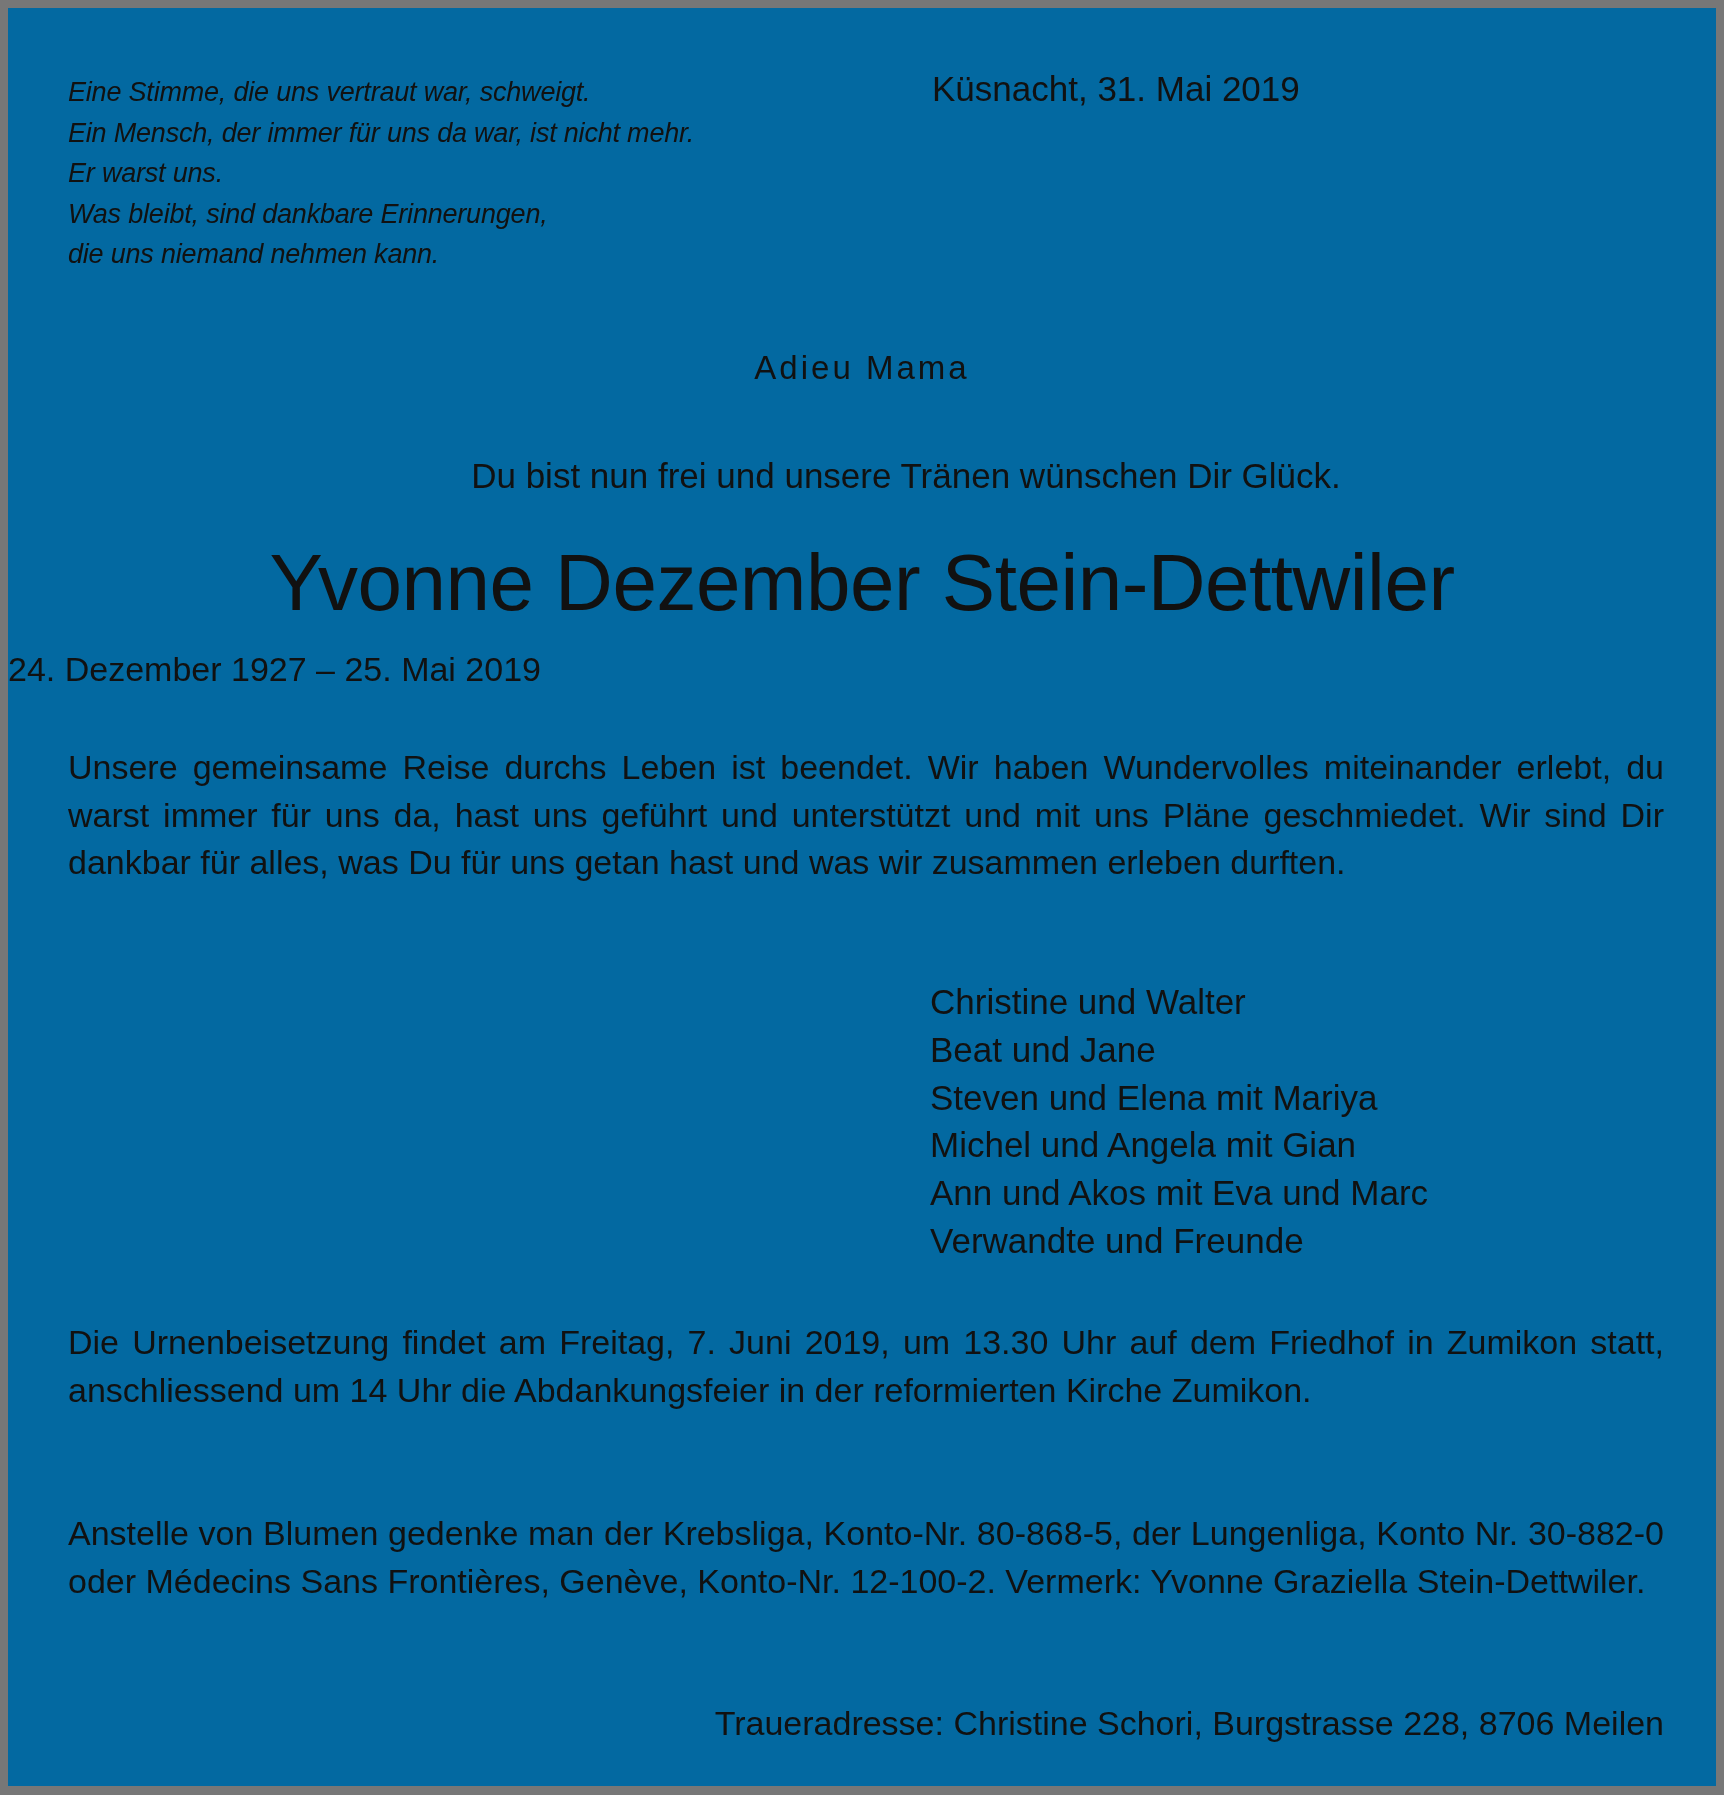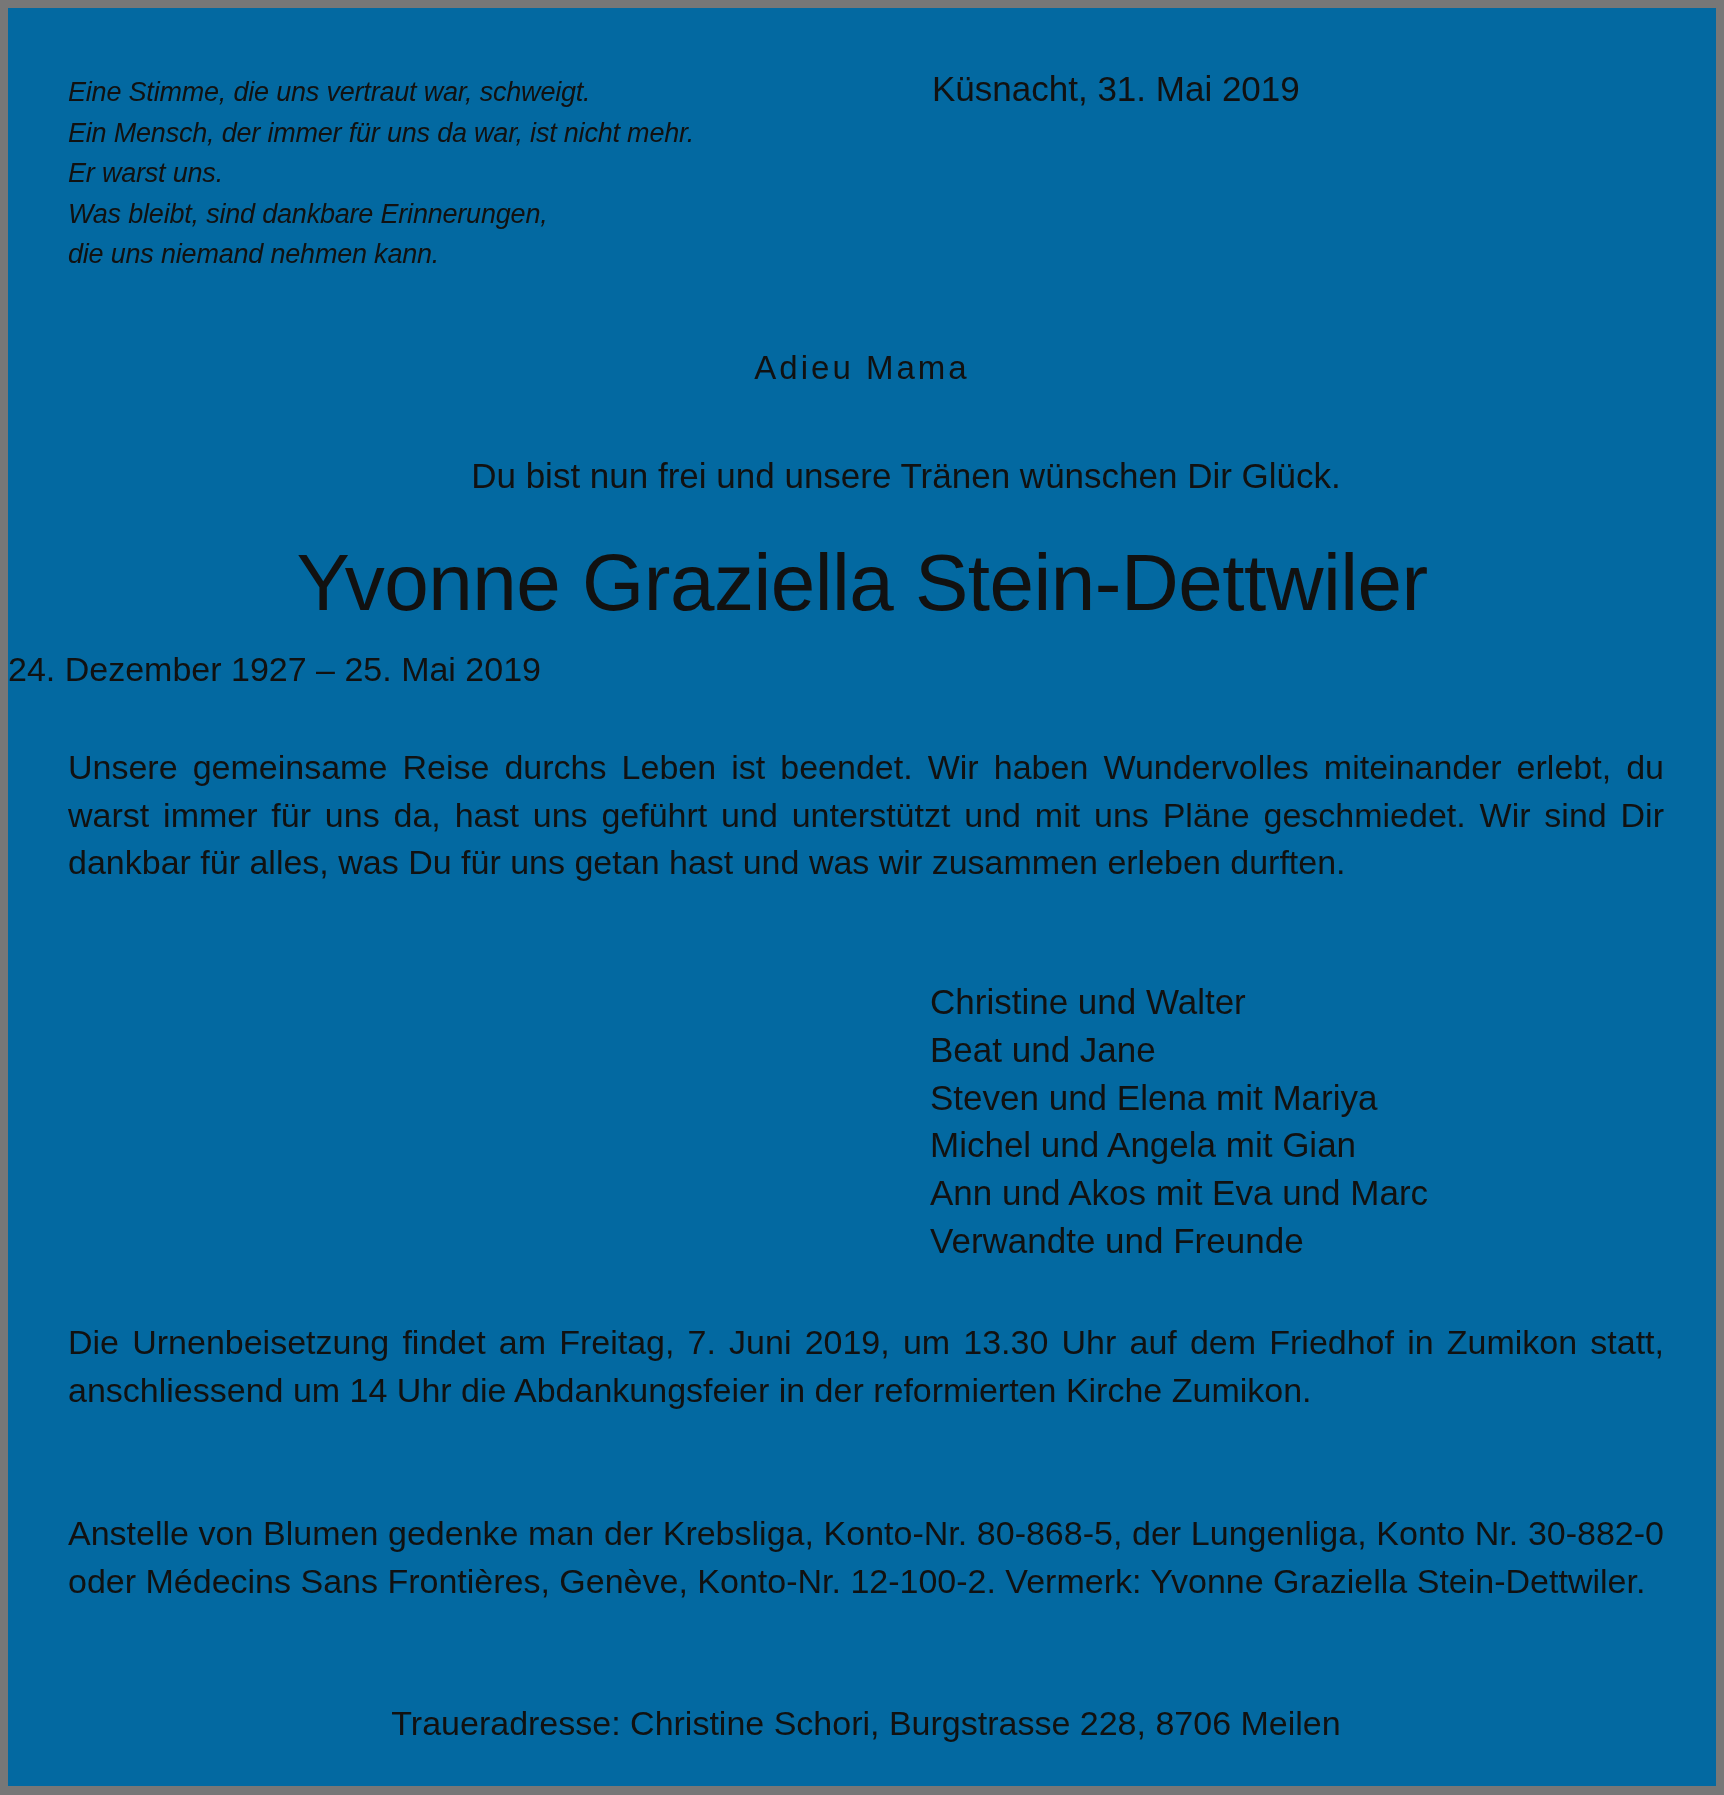--- a/index.html
+++ b/index.html
@@ -64,21 +64,21 @@
     }
     .para {
       left: 60px; width: 1596px;
       font-size: 34px;
       line-height: 47.5px;
       text-align: justify;
     }
     .para-tribute { top: 736px; }
     .para-ceremony { top: 1311px; }
     .para-donation { top: 1502px; }
-    .para-address { top: 1692px; text-align: center; white-space: nowrap; }
+    .para-address { top: 1692px; text-align: right; white-space: nowrap; }
     .mourners {
       left: 922px; top: 970px;
       font-size: 35px;
       line-height: 47.8px;
     }
     .mourners div { white-space: nowrap; }
   </style>
 </head>
 <body>
 
@@ -91,21 +91,21 @@
     <div>Was bleibt, sind dankbare Erinnerungen,</div>
     <div>die uns niemand nehmen kann.</div>
   </div>
 
   <div class="abs place-date">Küsnacht, 31. Mai 2019</div>
 
   <div class="abs farewell">Adieu Mama</div>
 
   <div class="abs motto">Du bist nun frei und unsere Tränen wünschen Dir Glück.</div>
 
-  <div class="abs name">Yvonne Graziella Stein-Dettwiler</div>
+  <div class="abs name">Yvonne Dezember Stein-Dettwiler</div>
 
   <div class="abs dates">24. Dezember 1927 – 25. Mai 2019</div>
 
   <div class="abs para para-tribute">Unsere gemeinsame Reise durchs Leben ist beendet. Wir haben Wundervolles miteinander erlebt, du warst immer für uns da, hast uns geführt und unterstützt und mit uns Pläne geschmiedet. Wir sind Dir dankbar für alles, was Du für uns getan hast und was wir zusammen erleben durften.</div>
 
   <div class="abs mourners">
     <div>Christine und Walter</div>
     <div>Beat und Jane</div>
     <div>Steven und Elena mit Mariya</div>
     <div>Michel und Angela mit Gian</div>

